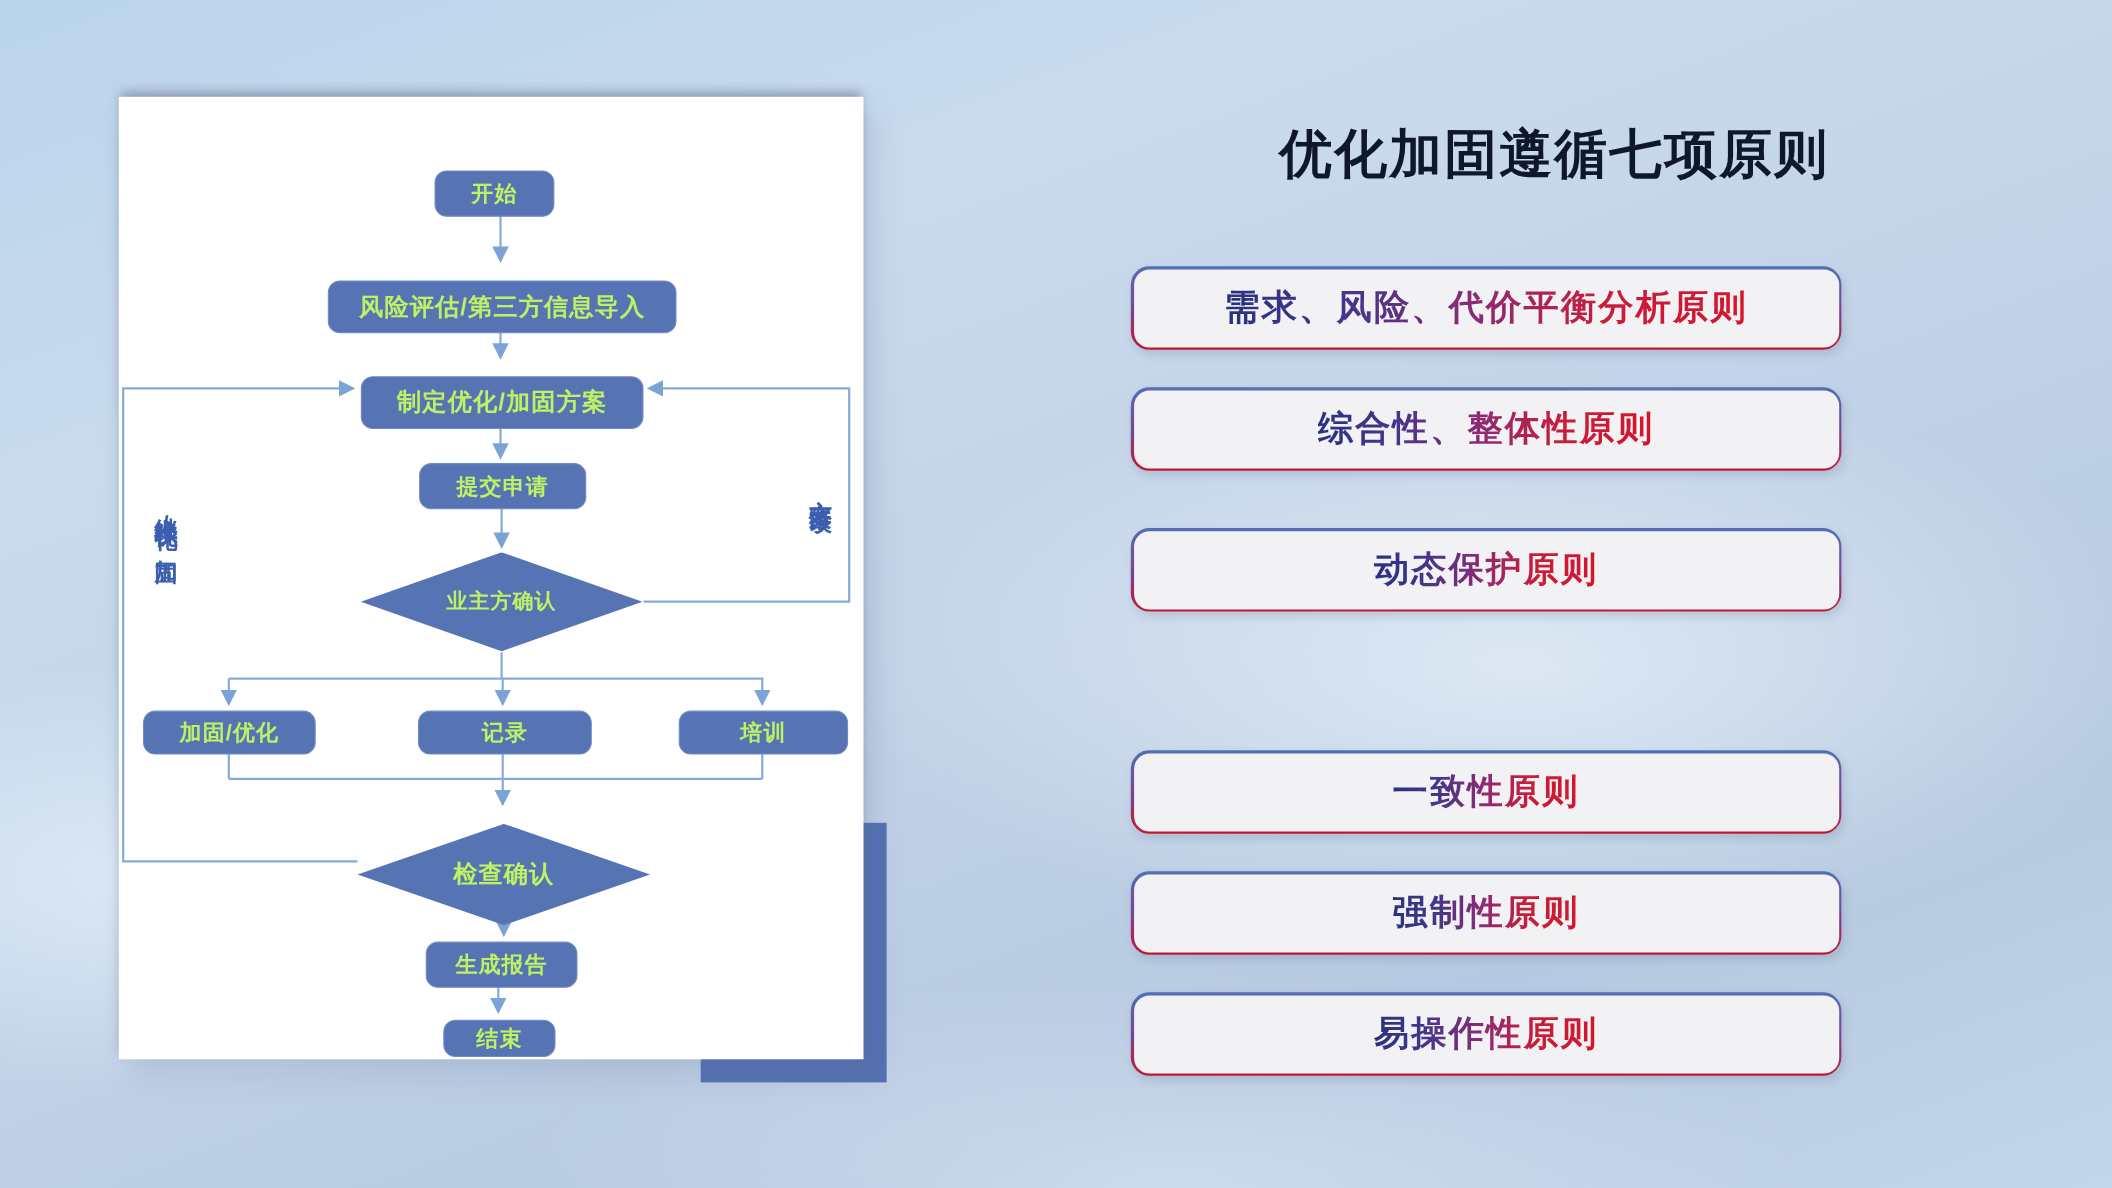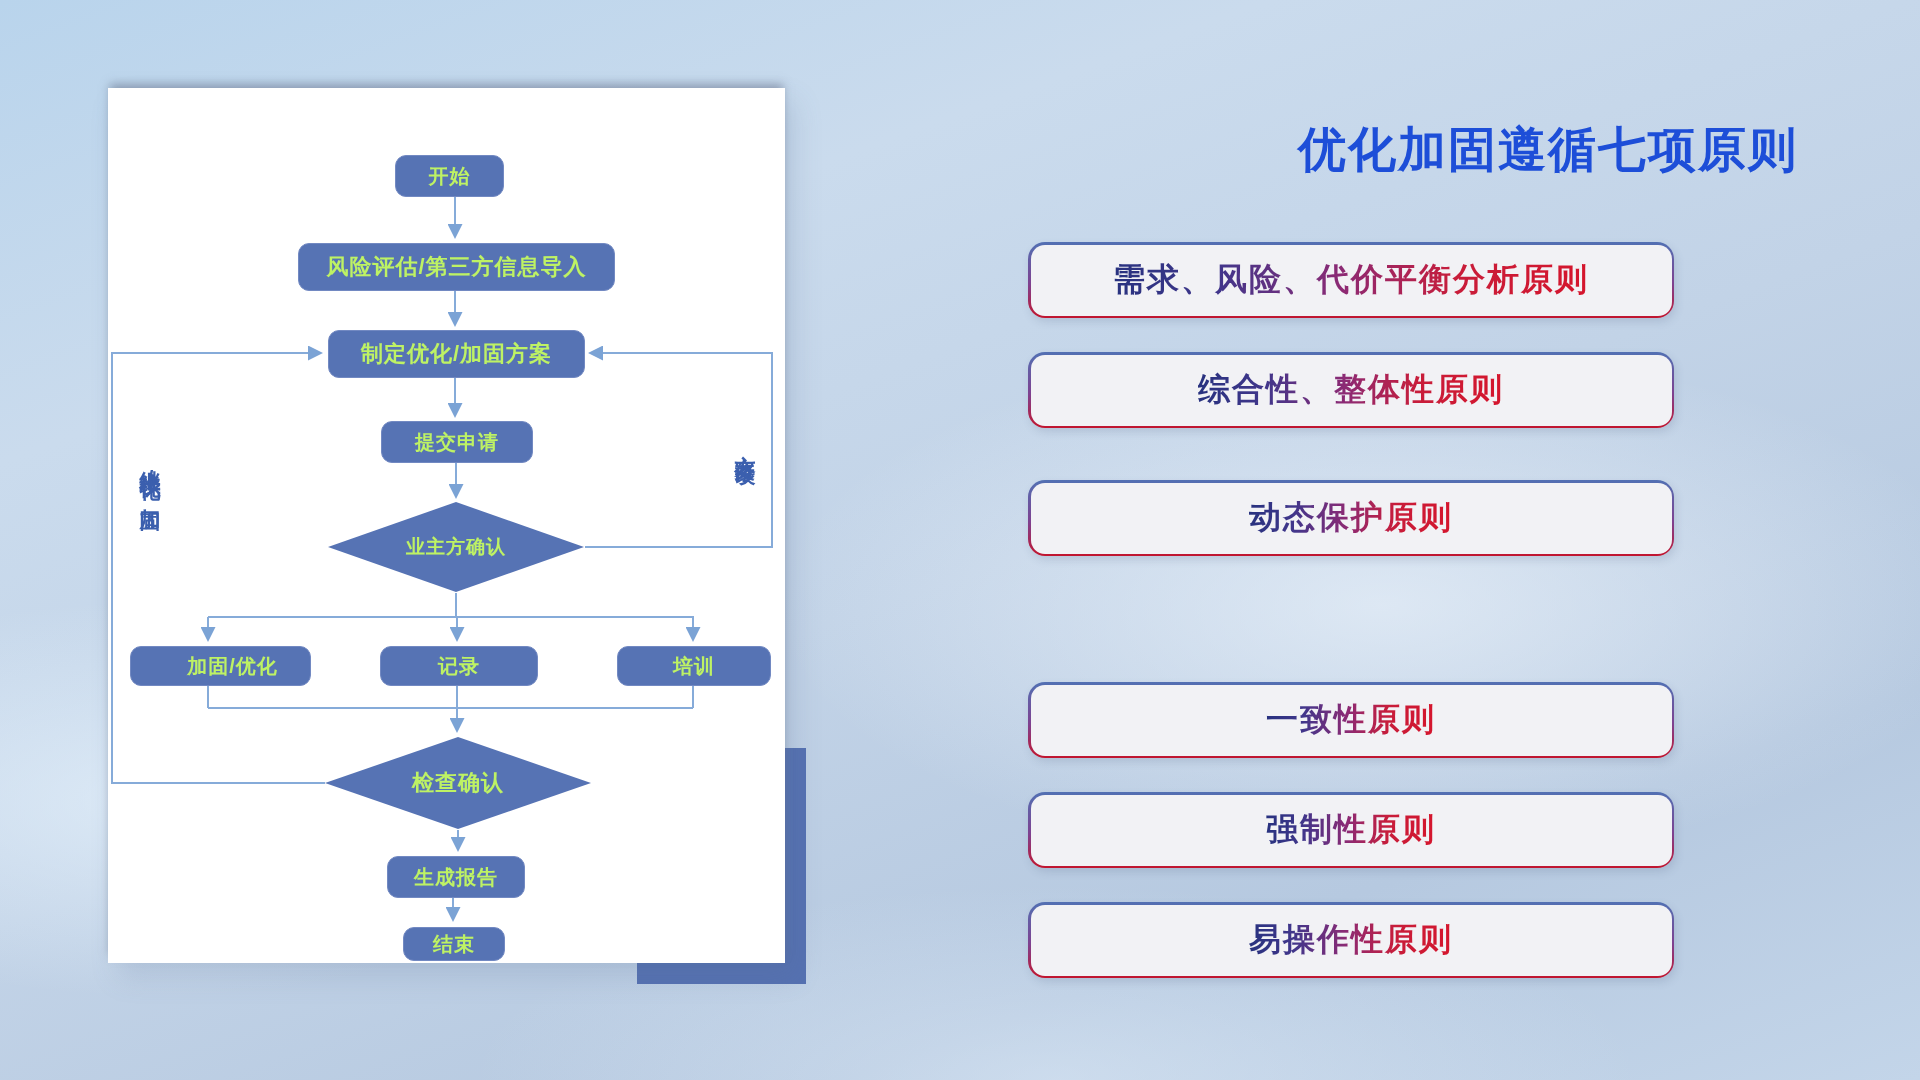--- a/index.html
+++ b/index.html
@@ -27,32 +27,32 @@
   svg.wires{position:absolute;left:0;top:0;z-index:3;}
   .node{
     position:absolute;z-index:4;display:flex;align-items:center;justify-content:center;
     background:#5673b4;border:1px solid #7289c2;border-radius:11px;
     color:#bef264;font-weight:700;letter-spacing:1px;
   }
   .node.diamond{
     background:#5673b4;border:none;border-radius:0;
     clip-path:polygon(50% 0,100% 50%,50% 100%,0 50%);
   }
-  .fs20{font-size:20px;} .fs22{font-size:22px;} .fs19{font-size:19px;}
+  .fs20{font-size:20px;} .fs22{font-size:22px;margin-top:12px;} .fs19{font-size:19px;}
   .loop-label{
     position:absolute;z-index:4;color:#3b5fae;font-weight:700;font-size:21px;
     writing-mode:vertical-rl;text-orientation:upright;letter-spacing:3px;
     display:flex;align-items:center;justify-content:center;
   }
 
   
   .panel{position:absolute;left:1028px;top:100px;width:770px;z-index:2;}
   .panel-title{
-    position:absolute;left:0;top:18px;width:770px;text-align:right;
-    color:#1d4ed8;font-size:48px;font-weight:700;letter-spacing:2px;
+    position:absolute;left:0;top:8px;width:770px;text-align:center;
+    color:#0f172a;font-size:48px;font-weight:700;letter-spacing:2px;
   }
   .pbox{
     position:absolute;left:1028px;width:646px;height:76px;
     border-radius:17px;padding:0;z-index:2;
     background:linear-gradient(180deg,#5270b3 0%,#7e4190 55%,#c2152e 100%);
     box-shadow:2px 4px 8px rgba(80,95,130,.18);
   }
   .pbox-inner{
     position:absolute;left:2.5px;top:2.5px;right:2.5px;bottom:2.5px;
     background:#f2f2f5;border-radius:14px;
@@ -104,21 +104,21 @@
   <div class="node fs20" style="left:395px;top:155px;width:107px;height:40px;">开始</div>
 
   <div class="node fs22" style="left:298px;top:243px;width:315px;height:46px;">风险评估/第三方信息导入</div>
 
   <div class="node fs22" style="left:328px;top:330px;width:255px;height:46px;">制定优化/加固方案</div>
 
   <div class="node fs20" style="left:381px;top:421px;width:150px;height:40px;">提交申请</div>
 
   <div class="node diamond fs19" style="left:328px;top:502px;width:256px;height:90px;">业主方确认</div>
 
-  <div class="node fs20" style="left:130px;top:646px;width:155px;height:38px;padding-left:24px;">加固/优化</div>
+  <div class="node fs20" style="left:130px;top:646px;width:155px;height:38px;">加固/优化</div>
 
   <div class="node fs20" style="left:380px;top:646px;width:156px;height:38px;">记录</div>
 
   <div class="node fs20" style="left:617px;top:646px;width:152px;height:38px;text-align:right;">培训</div>
 
   <div class="node diamond fs22" style="left:325px;top:737px;width:266px;height:92px;">检查确认</div>
 
   <div class="node fs20" style="left:387px;top:856px;width:136px;height:40px;">生成报告</div>
 
   <div class="node fs20" style="left:403px;top:927px;width:100px;height:32px;">结束</div>

